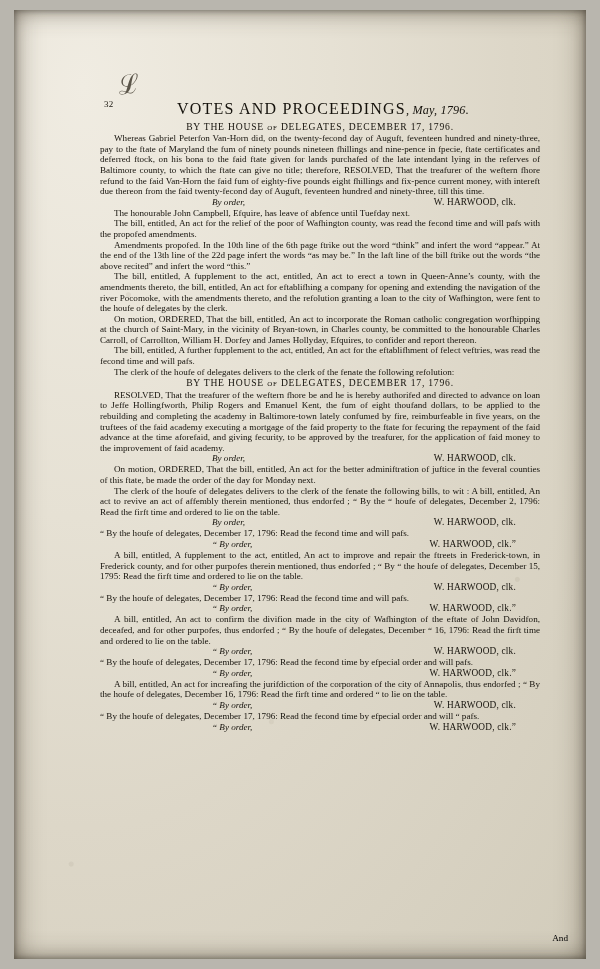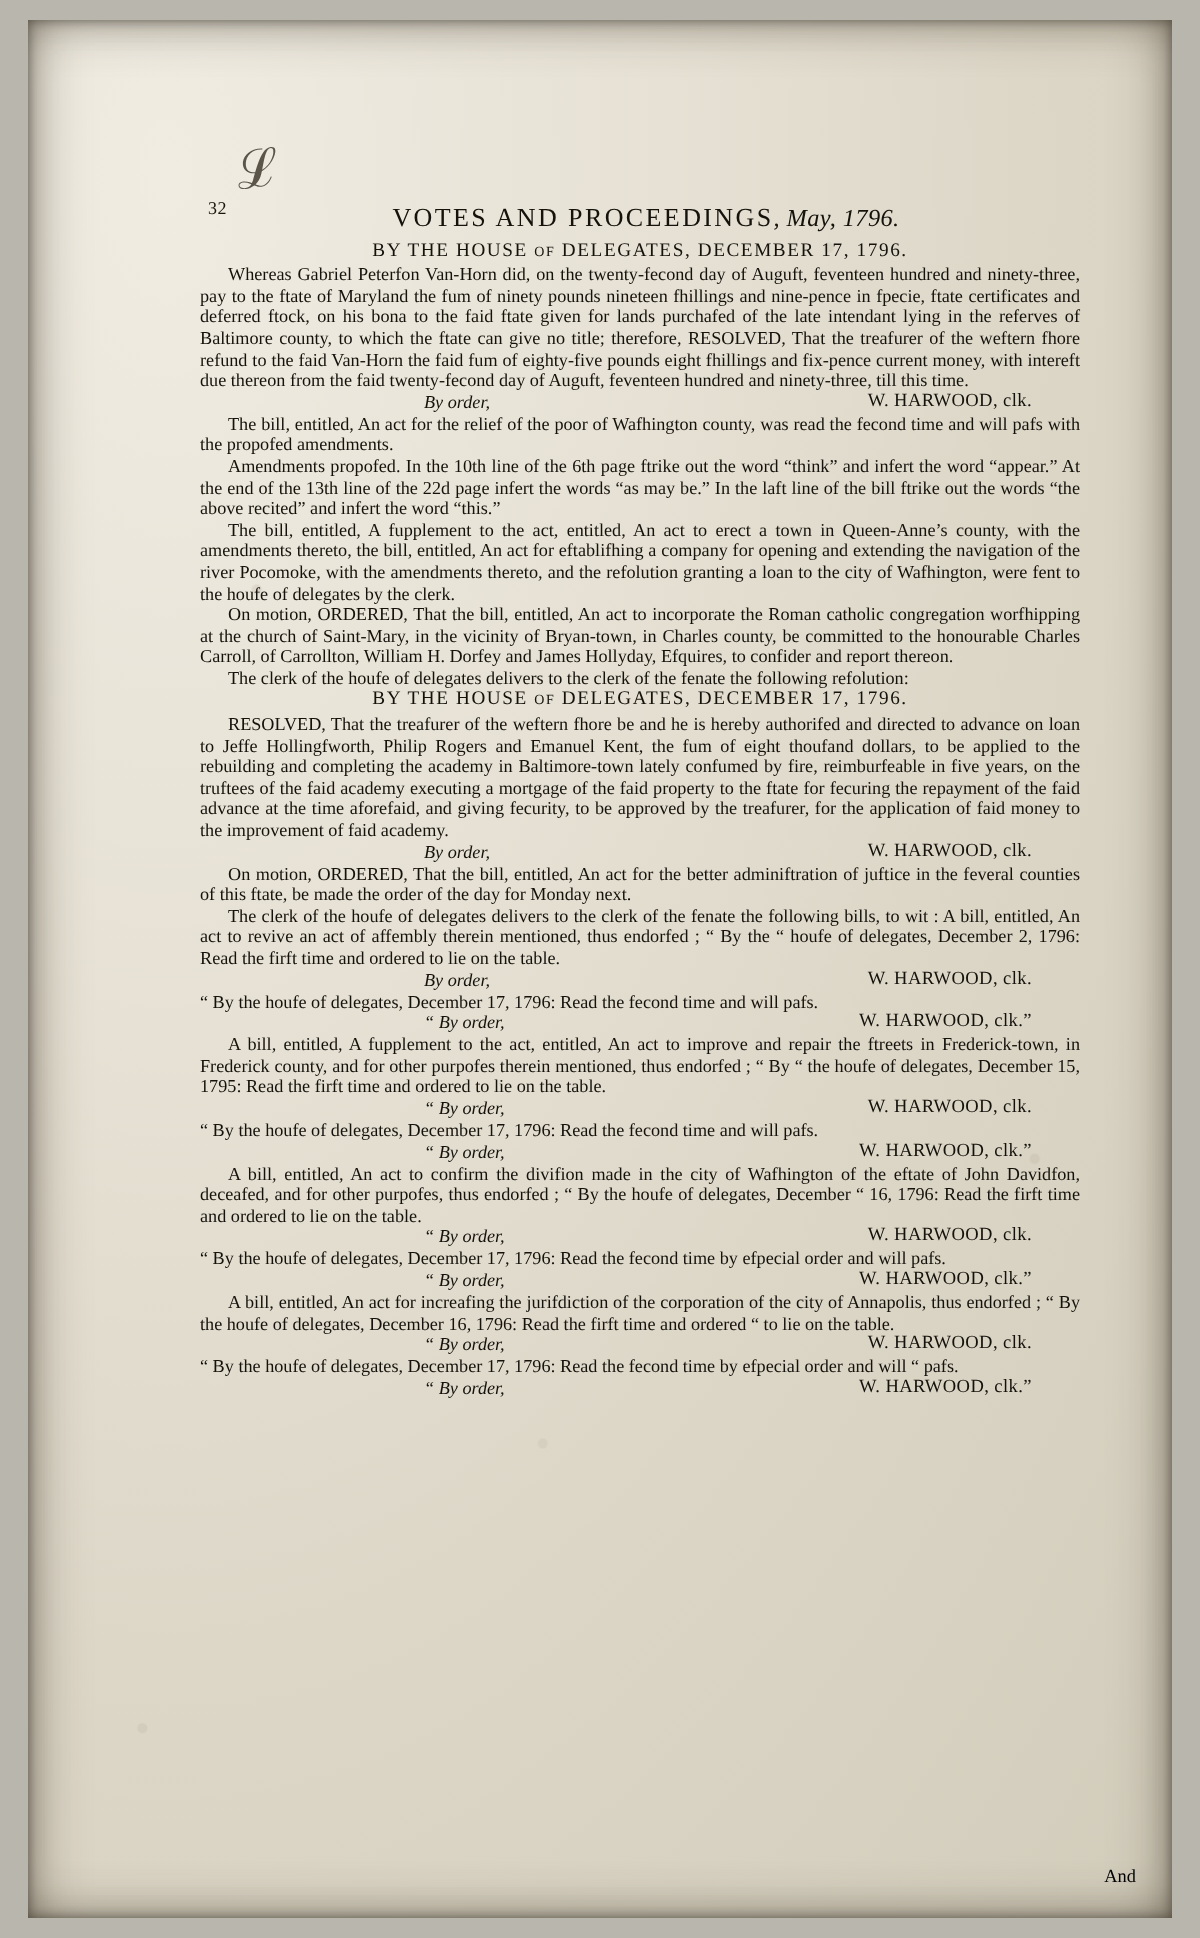--- a/index.html
+++ b/index.html
@@ -82,21 +82,21 @@
     opacity: .75;
   }
 
   .hdr {
     text-align: center;
     font-size: 12.6px;
     letter-spacing: .9px;
     margin: 0 0 6px 6px;
     white-space: nowrap;
   }
-  .hdr .sc { font-size: 13px; letter-spacing: 1.2px; }
+  .hdr .sc { font-size: 16px; letter-spacing: 1.2px; }
   .hdr .ital { font-style: italic; letter-spacing: .2px; font-size: 12.2px;}
 
   .subhdr {
     text-align: center;
     font-size: 9.6px;
     letter-spacing: .6px;
     margin: 1px 0 1px 0;
   }
   .subhdr .sc { font-variant: small-caps; letter-spacing: .8px; }
 
@@ -156,24 +156,26 @@
       <span class="sc">BY THE HOUSE of DELEGATES, DECEMBER 17, 1796.</span>
     </div>
 
     <p>Whereas Gabriel Peterfon Van-Horn did, on the twenty-fecond day of Auguft, feventeen hundred and ninety-three, pay to the ftate of Maryland the fum of ninety pounds nineteen fhillings and nine-pence in fpecie, ftate certificates and deferred ftock, on his bona to the faid ftate given for lands purchafed of the late intendant lying in the referves of Baltimore county, to which the ftate can give no title; therefore, RESOLVED, That the treafurer of the weftern fhore refund to the faid Van-Horn the faid fum of eighty-five pounds eight fhillings and fix-pence current money, with intereft due thereon from the faid twenty-fecond day of Auguft, feventeen hundred and ninety-three, till this time.</p>
 
     <div id="body-root">
         <div class="byline">
           <span class="left">By order,</span>
           <span class="right">W. HARWOOD, clk.</span>
         </div>
+        <p>The honourable John Campbell, Efquire, has leave of abfence until Tuefday next.</p>
         <p>The bill, entitled, An act for the relief of the poor of Wafhington county, was read the fecond time and will pafs with the propofed amendments.</p>
         <p>Amendments propofed. In the 10th line of the 6th page ftrike out the word “think” and infert the word “appear.” At the end of the 13th line of the 22d page infert the words “as may be.” In the laft line of the bill ftrike out the words “the above recited” and infert the word “this.”</p>
         <p>The bill, entitled, A fupplement to the act, entitled, An act to erect a town in Queen-Anne’s county, with the amendments thereto, the bill, entitled, An act for eftablifhing a company for opening and extending the navigation of the river Pocomoke, with the amendments thereto, and the refolution granting a loan to the city of Wafhington, were fent to the houfe of delegates by the clerk.</p>
         <p>On motion, ORDERED, That the bill, entitled, An act to incorporate the Roman catholic congregation worfhipping at the church of Saint-Mary, in the vicinity of Bryan-town, in Charles county, be committed to the honourable Charles Carroll, of Carrollton, William H. Dorfey and James Hollyday, Efquires, to confider and report thereon.</p>
+        <p>The bill, entitled, A further fupplement to the act, entitled, An act for the eftablifhment of felect veftries, was read the fecond time and will pafs.</p>
         <p>The clerk of the houfe of delegates delivers to the clerk of the fenate the following refolution:</p>
         <div class="subhdr"><span class="sc">BY THE HOUSE of DELEGATES, DECEMBER 17, 1796.</span></div>
         <p>RESOLVED, That the treafurer of the weftern fhore be and he is hereby authorifed and directed to advance on loan to Jeffe Hollingfworth, Philip Rogers and Emanuel Kent, the fum of eight thoufand dollars, to be applied to the rebuilding and completing the academy in Baltimore-town lately confumed by fire, reimburfeable in five years, on the truftees of the faid academy executing a mortgage of the faid property to the ftate for fecuring the repayment of the faid advance at the time aforefaid, and giving fecurity, to be approved by the treafurer, for the application of faid money to the improvement of faid academy.</p>
         <div class="byline">
           <span class="left">By order,</span>
           <span class="right">W. HARWOOD, clk.</span>
         </div>
         <p>On motion, ORDERED, That the bill, entitled, An act for the better adminiftration of juftice in the feveral counties of this ftate, be made the order of the day for Monday next.</p>
         <p>The clerk of the houfe of delegates delivers to the clerk of the fenate the following bills, to wit : A bill, entitled, An act to revive an act of affembly therein mentioned, thus endorfed ; “ By the “ houfe of delegates, December 2, 1796: Read the firft time and ordered to lie on the table.</p>
         <div class="byline">

